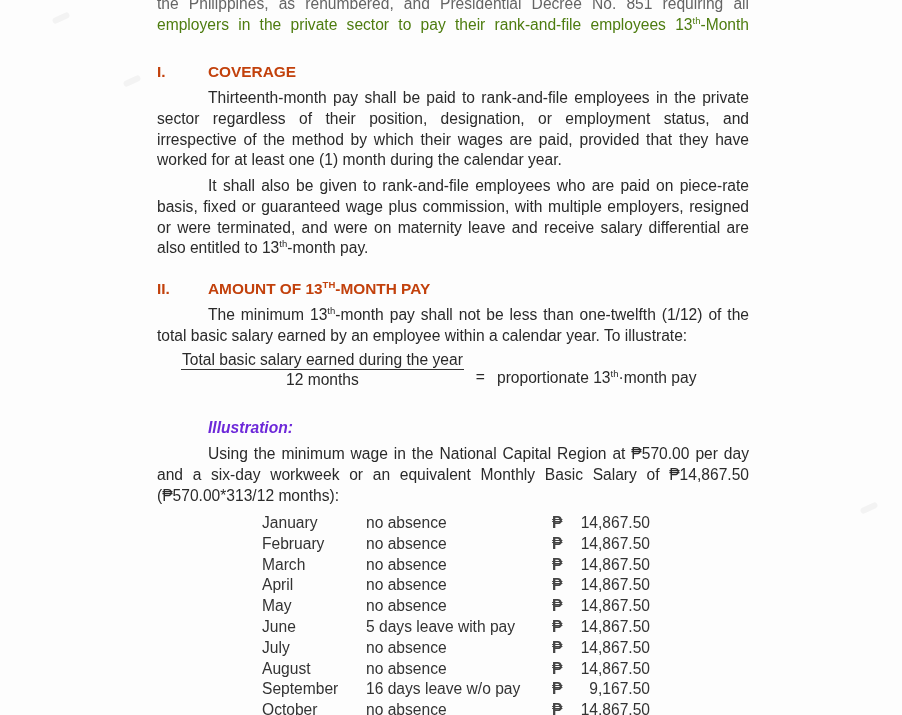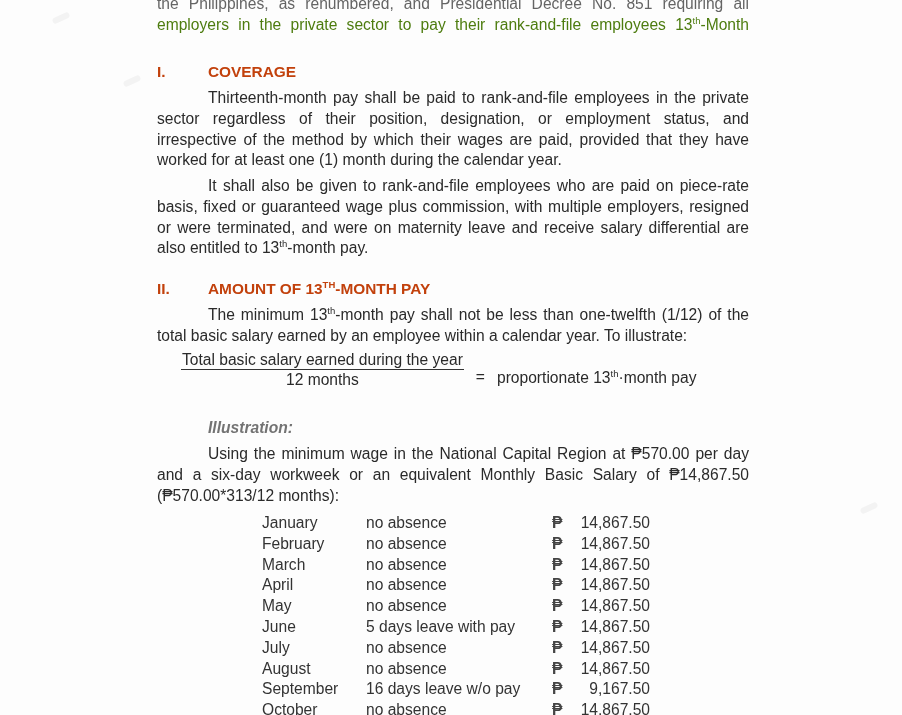--- a/index.html
+++ b/index.html
@@ -72,21 +72,21 @@
       line-height: 19px;
     }
     .fraction .denom { line-height: 19px; }
     .equals { margin: 0 12px 0 12px; position: relative; top: -1px; }
     .illus {
       position: absolute;
       left: 51px;
       top: 424px;
       font-weight: bold;
       font-style: italic;
-      color: #737373;
+      color: #6d28d9;
     }
     .table {
       position: absolute;
       left: 105px;
       top: 519px;
     }
     .row {
       display: flex;
       height: 20.8px;
       line-height: 20.8px;

